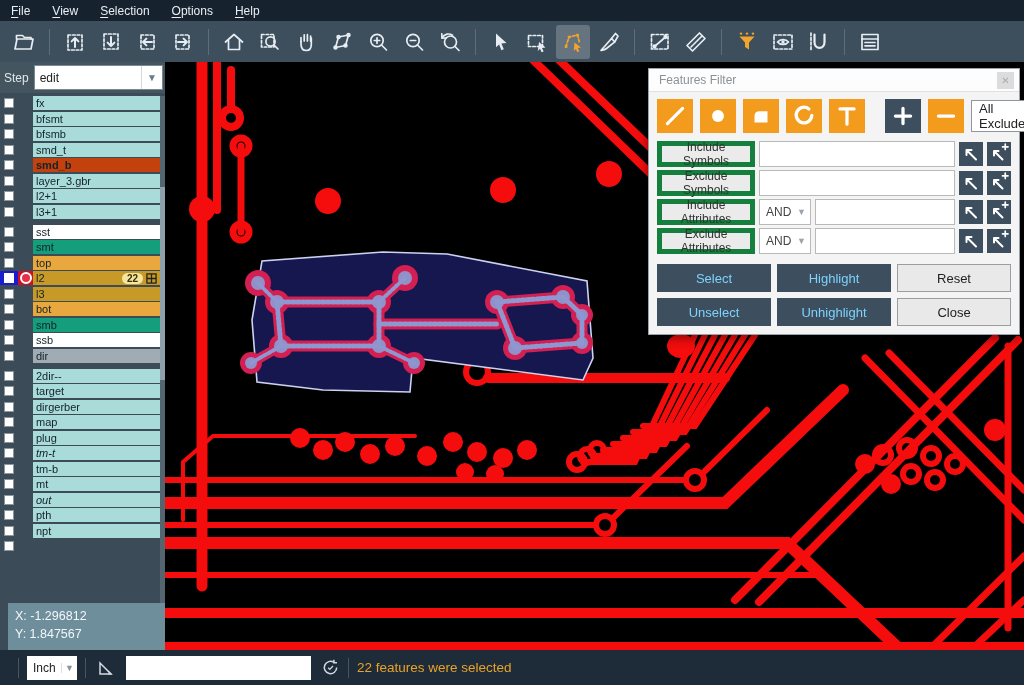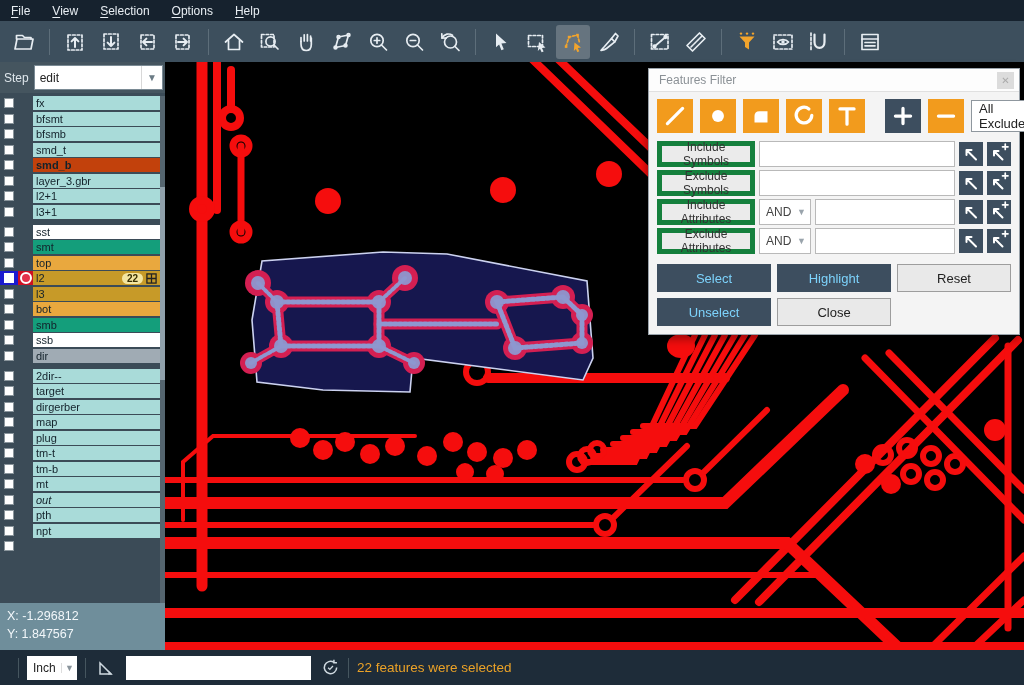--- a/index.html
+++ b/index.html
@@ -39,21 +39,21 @@
          white-space:nowrap;overflow:hidden;}
   .lrow.sel .cbc{background:#1b1bcf;}
   .lrow.sel .cb{border-color:#fff;}
   .lrow.sel .ind{background:#ce1022;}
   .dot{width:8px;height:8px;border-radius:50%;background:#e3314a;border:2px solid #fff;}
   .badge{margin-left:auto;background:#f4e5a0;color:#3a3000;font-size:10px;font-weight:bold;
          border-radius:7px;padding:0 5px;line-height:11px;margin-right:3px;}
   .gridico{margin-right:3px;color:#1d1d1d;display:flex;align-items:center;}
   #sb-scroll{position:absolute;right:0;top:34px;bottom:47px;width:5px;background:#55656f;}
   #sb-thumb{position:absolute;left:0;top:18%;width:5px;height:38%;background:#8fa0aa;}
-  #xy-panel{position:absolute;left:0;bottom:0;width:165px;height:47px;background:#6f8e9b;
+  #xy-panel{position:absolute;left:8px;bottom:0;width:165px;height:47px;background:#6f8e9b;
             color:#f2f7fa;font-size:12.5px;padding:4px 0 0 7px;box-sizing:border-box;line-height:18px;}
   
   #canvas{position:absolute;left:165px;top:62px;width:859px;height:588px;background:#000;}
   
   #dialog{position:absolute;left:648px;top:68px;width:372px;height:267px;background:#f4f4f4;
           border:1px solid #9aa3ab;box-shadow:0 3px 10px rgba(0,0,0,.45);z-index:10;
           box-sizing:border-box;display:flex;flex-direction:column;}
   #dlg-title{height:26px;background:#fdfdfd;border-bottom:1px solid #e0e0e0;display:flex;
              align-items:center;padding:0 5px 0 10px;color:#8b9196;font-size:12px;}
   #dlg-close{margin-left:auto;width:17px;height:17px;background:#dcdcdc;color:#aaa;display:flex;
@@ -505,21 +505,21 @@
           <span class="ind"></span>
           <span class="lname" style="background: rgb(169, 219, 217);">
             <span>plug</span>
           </span>
         </div>
         <div class="lrow">
           <span class="cbc">
             <span class="cb"></span>
           </span>
           <span class="ind"></span>
-          <span class="lname" style="background: rgb(169, 219, 217);">
+          <span class="lname" style="background: rgb(169, 219, 217); font-style: italic;">
             <span>tm-t</span>
           </span>
         </div>
         <div class="lrow">
           <span class="cbc">
             <span class="cb"></span>
           </span>
           <span class="ind"></span>
           <span class="lname" style="background: rgb(169, 219, 217);">
             <span>tm-b</span>
@@ -832,20 +832,21 @@
             <path d="M15.5 4.8 H21 M18.25 2 V7.5" stroke-width="1.7"></path>
           </svg>
         </div>
       </div>
     </div>
   <div id="dlg-actions">
       <div class="act-btn dark">Select</div>
       <div class="act-btn dark">Highlight</div>
       <div class="act-btn light">Reset</div>
       <div class="act-btn dark">Unselect</div>
+      <div class="act-btn dark">Unhighlight</div>
       <div class="act-btn light">Close</div>
     </div>
 </div>
 
 <div id="statusbar">
   <div class="st-sep"></div>
   <div id="unit-select">
     <span>Inch</span>
     <span class="chev">▼</span>
   </div>

